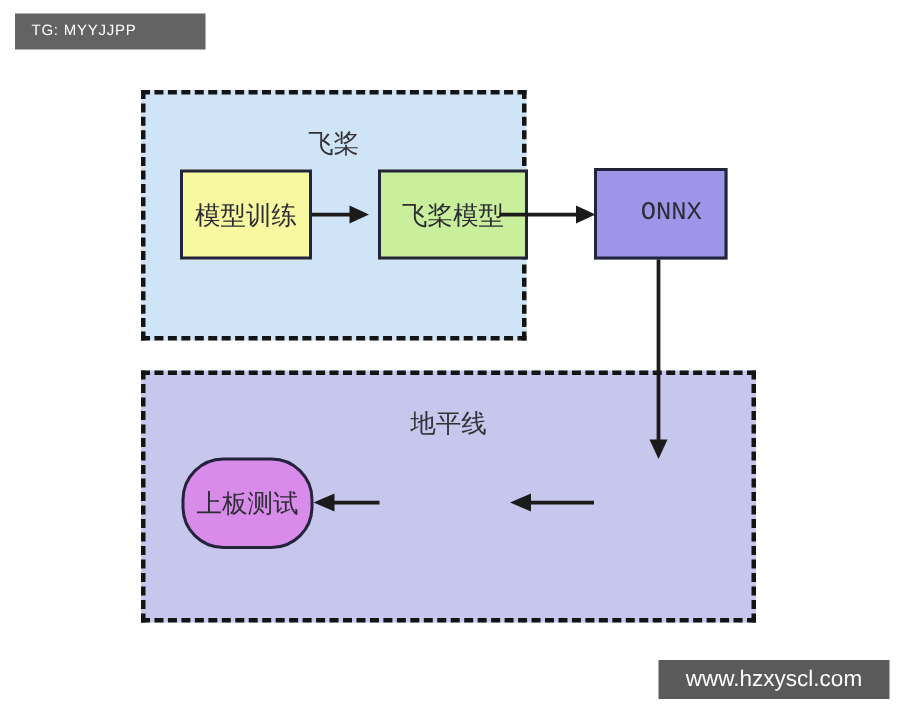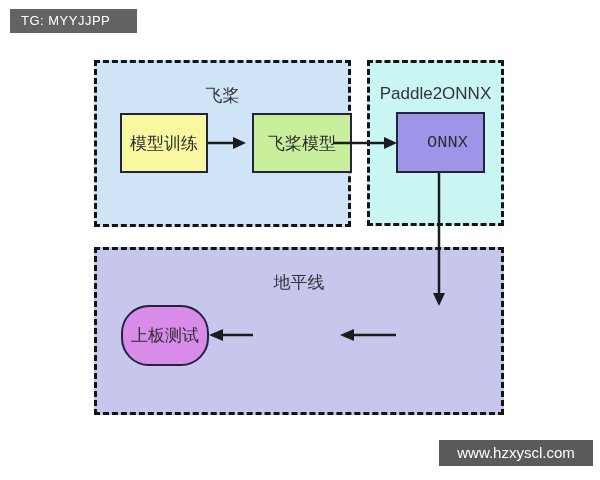--- a/index.html
+++ b/index.html
@@ -12,21 +12,21 @@
     overflow: hidden;
   }
   .tag-badge {
     position: absolute;
     left: 10px; top: 9px;
     width: 127px; height: 24px;
     line-height: 24px;
     padding-left: 11px;
     box-sizing: border-box;
     color: #ffffff;
-    font-size: 13px;
+    font-size: 10px;
     letter-spacing: 0.5px;
   }
   .url-badge {
     position: absolute;
     left: 439px; top: 440px;
     width: 154px; height: 26px;
     line-height: 26px;
     text-align: center;
     color: #ffffff;
     font-size: 15px;
@@ -75,23 +75,20 @@
 <body>
 
 <div id="canvas">
 
   <div class="tag-badge" style="background: rgb(99, 99, 99);">TG: MYYJJPP</div>
 
   <div class="group" id="group-paddle" style="background: rgb(207, 228, 246);">
     <div class="group-label">飞桨</div>
   </div>
 
-  <div class="group" id="group-p2o" style="background: rgb(201, 246, 242);">
-    <div class="group-label">Paddle2ONNX</div>
-  </div>
 
   <div class="group" id="group-horizon" style="background: rgb(199, 198, 236);">
     <div class="group-label">地平线</div>
   </div>
 
   <div class="node" id="node-train" style="background: rgb(248, 248, 160);">模型训练</div>
 
   <div class="node" id="node-paddlemodel" style="background: rgb(201, 239, 157);">飞桨模型</div>
 
   <div class="node" id="node-onnx" style="background: rgb(158, 149, 232);">ONNX</div>

